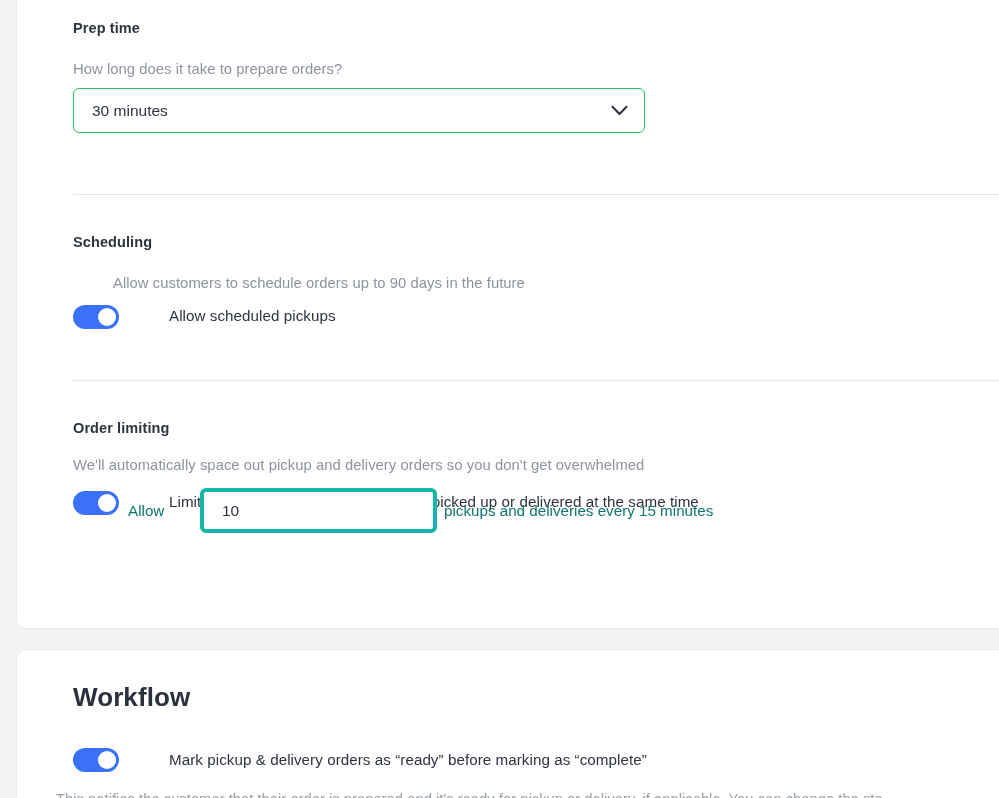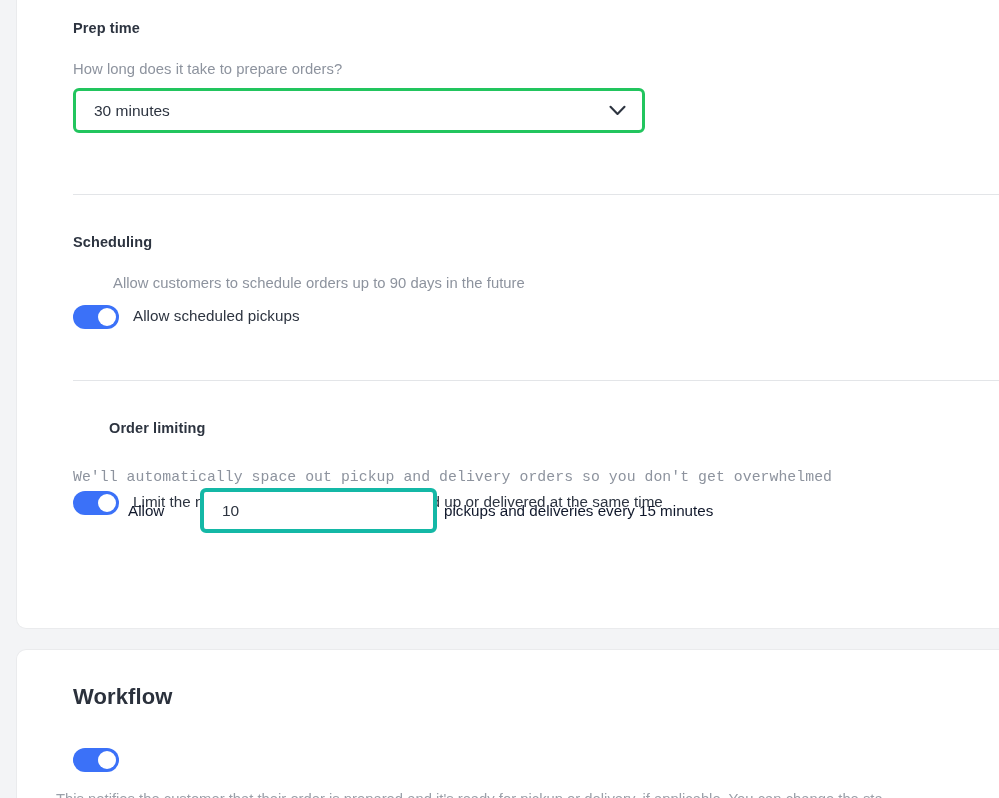--- a/index.html
+++ b/index.html
@@ -52,21 +52,21 @@
 
   .section-title {
     font-size: 14.5px;
     font-weight: 700;
     color: #2d3440;
     letter-spacing: 0.1px;
     line-height: 20px;
   }
 
   .section-title.large {
-    font-size: 22px;
+    font-size: 26px;
     font-weight: 700;
     color: #2b313c;
     letter-spacing: 0.1px;
     line-height: 28px;
   }
 
   .section-desc {
     font-size: 14.8px;
     color: #8d939e;
     line-height: 22px;
@@ -82,21 +82,21 @@
     background: #e3e5e8;
   }
 
   
   .select-box {
     position: absolute;
     display: flex;
     align-items: center;
     justify-content: space-between;
     background: #ffffff;
-    border: 3px solid #22c55e;
+    border: 1px solid #22c55e;
     border-radius: 6px;
     padding: 0 16px 0 18px;
     cursor: pointer;
   }
 
   .select-value {
     font-size: 15.5px;
     color: #2d3440;
     line-height: 20px;
   }
@@ -129,27 +129,28 @@
     background: #ffffff;
   }
 
   .toggle-label {
     position: absolute;
     font-size: 15.2px;
     color: #2d3440;
     line-height: 22px;
     letter-spacing: 0.05px;
     white-space: nowrap;
+    margin-left: 36px;
   }
 
   
   .inline-label {
     position: absolute;
     font-size: 15.2px;
-    color: #0f172a;
+    color: #0f766e;
     line-height: 22px;
     white-space: nowrap;
   }
 
   .num-input {
     position: absolute;
     left: 183px;
     top: 528px;
     width: 237px;
     height: 45px;
@@ -207,36 +208,37 @@
 
       <div class="section-desc" style="position:absolute;left:56px;top:40px;margin-left:40px;">Allow customers to schedule orders up to 90 days in the future</div>
 
       <div class="toggle" style="left:56px;top:73px;"></div>
       <div class="toggle-label" style="left:116px;top:73px;">Allow scheduled pickups</div>
     </div>
 
     <div class="divider" style="top:420px;"></div>
 
     <div class="section" style="top:458px;">
-      <div class="section-title" style="position:absolute;left:56px;top:0;margin-left:36px;">Order limiting</div>
-
-      <div class="section-desc" style="position:absolute;left:56px;top:48px;font-family:Liberation Mono, monospace;">We'll automatically space out pickup and delivery orders so you don't get overwhelmed</div>
+      <div class="section-title" style="position:absolute;left:56px;top:0;">Order limiting</div>
+
+      <div class="section-desc" style="position:absolute;left:56px;top:36px;">We'll automatically space out pickup and delivery orders so you don't get overwhelmed</div>
 
       <div class="toggle" style="left:56px;top:73px;"></div>
       <div class="toggle-label" style="left:116px;top:73px;">Limit the number of orders that can be picked up or delivered at the same time</div>
     </div>
 
     <div class="inline-label" style="left:111px;top:540px;">Allow</div>
 
     <input class="num-input" type="text" value="10" style="">
 
     <div class="inline-label" style="left:427px;top:540px;">pickups and deliveries every 15 minutes</div>
   </div>
 
   <div class="card" id="card-workflow">
     <div class="section-title large" style="position:absolute;left:56px;top:33px;">Workflow</div>
 
     <div class="toggle" style="left:56px;top:98px;"></div>
+    <div class="toggle-label" style="left:116px;top:99px;">Mark pickup &amp; delivery orders as “ready” before marking as “complete”</div>
   </div>
 
   <div class="footnote">This notifies the customer that their order is prepared and it's ready for pickup or delivery, if applicable. You can change the sta</div>
 
 </div>
 
 </body></html>

